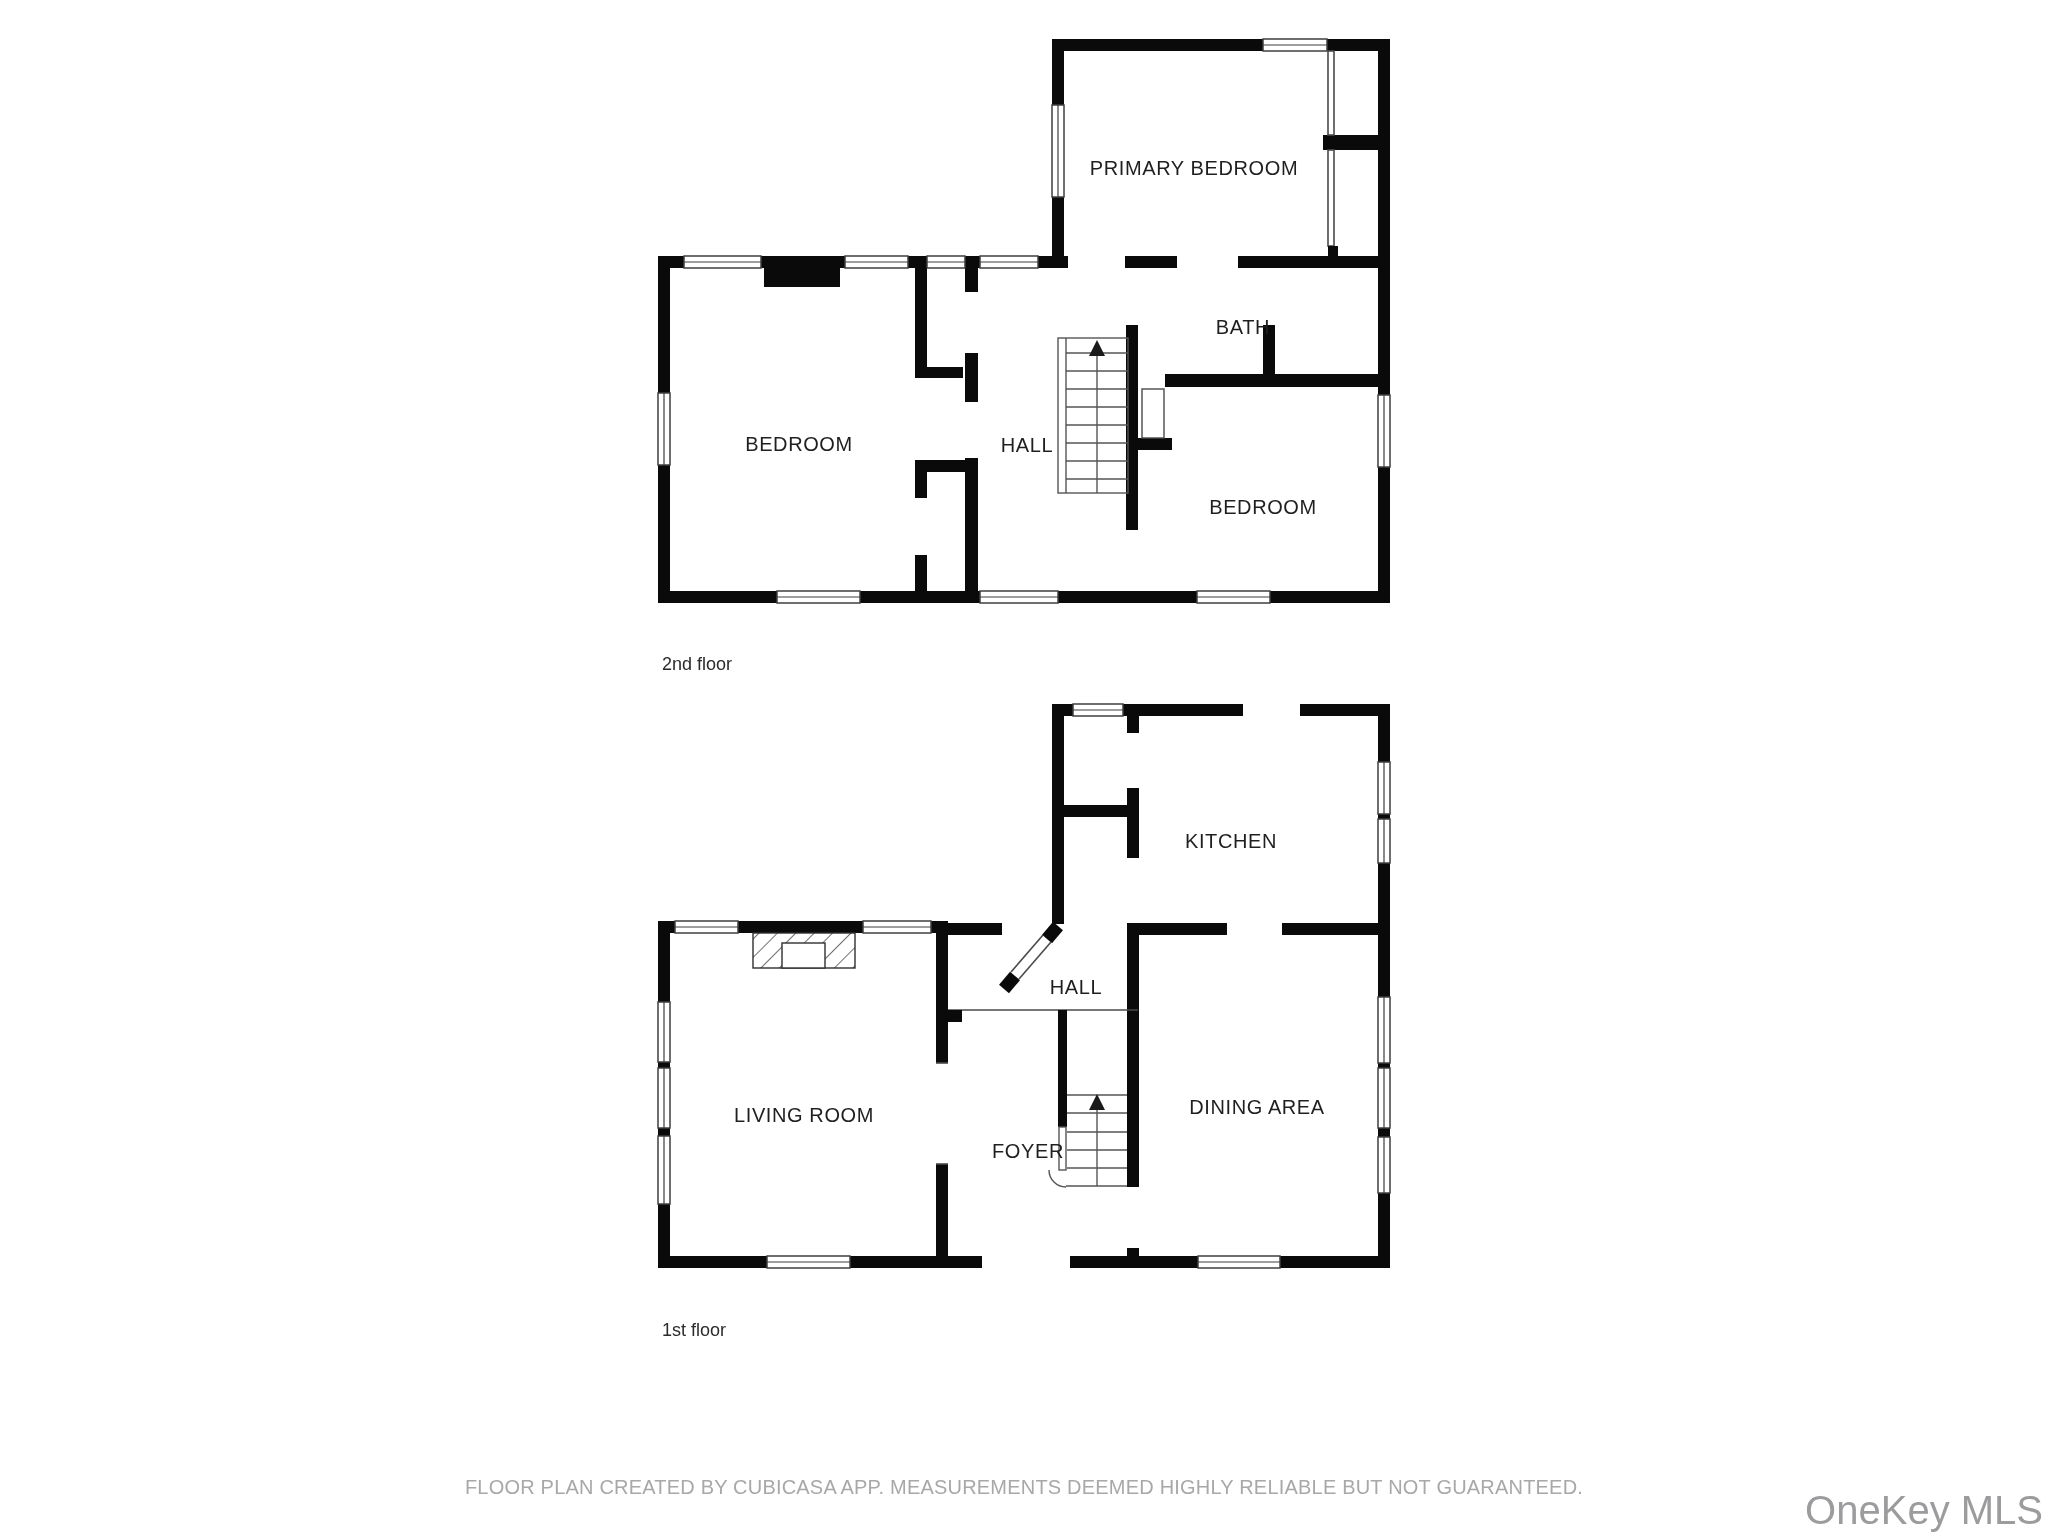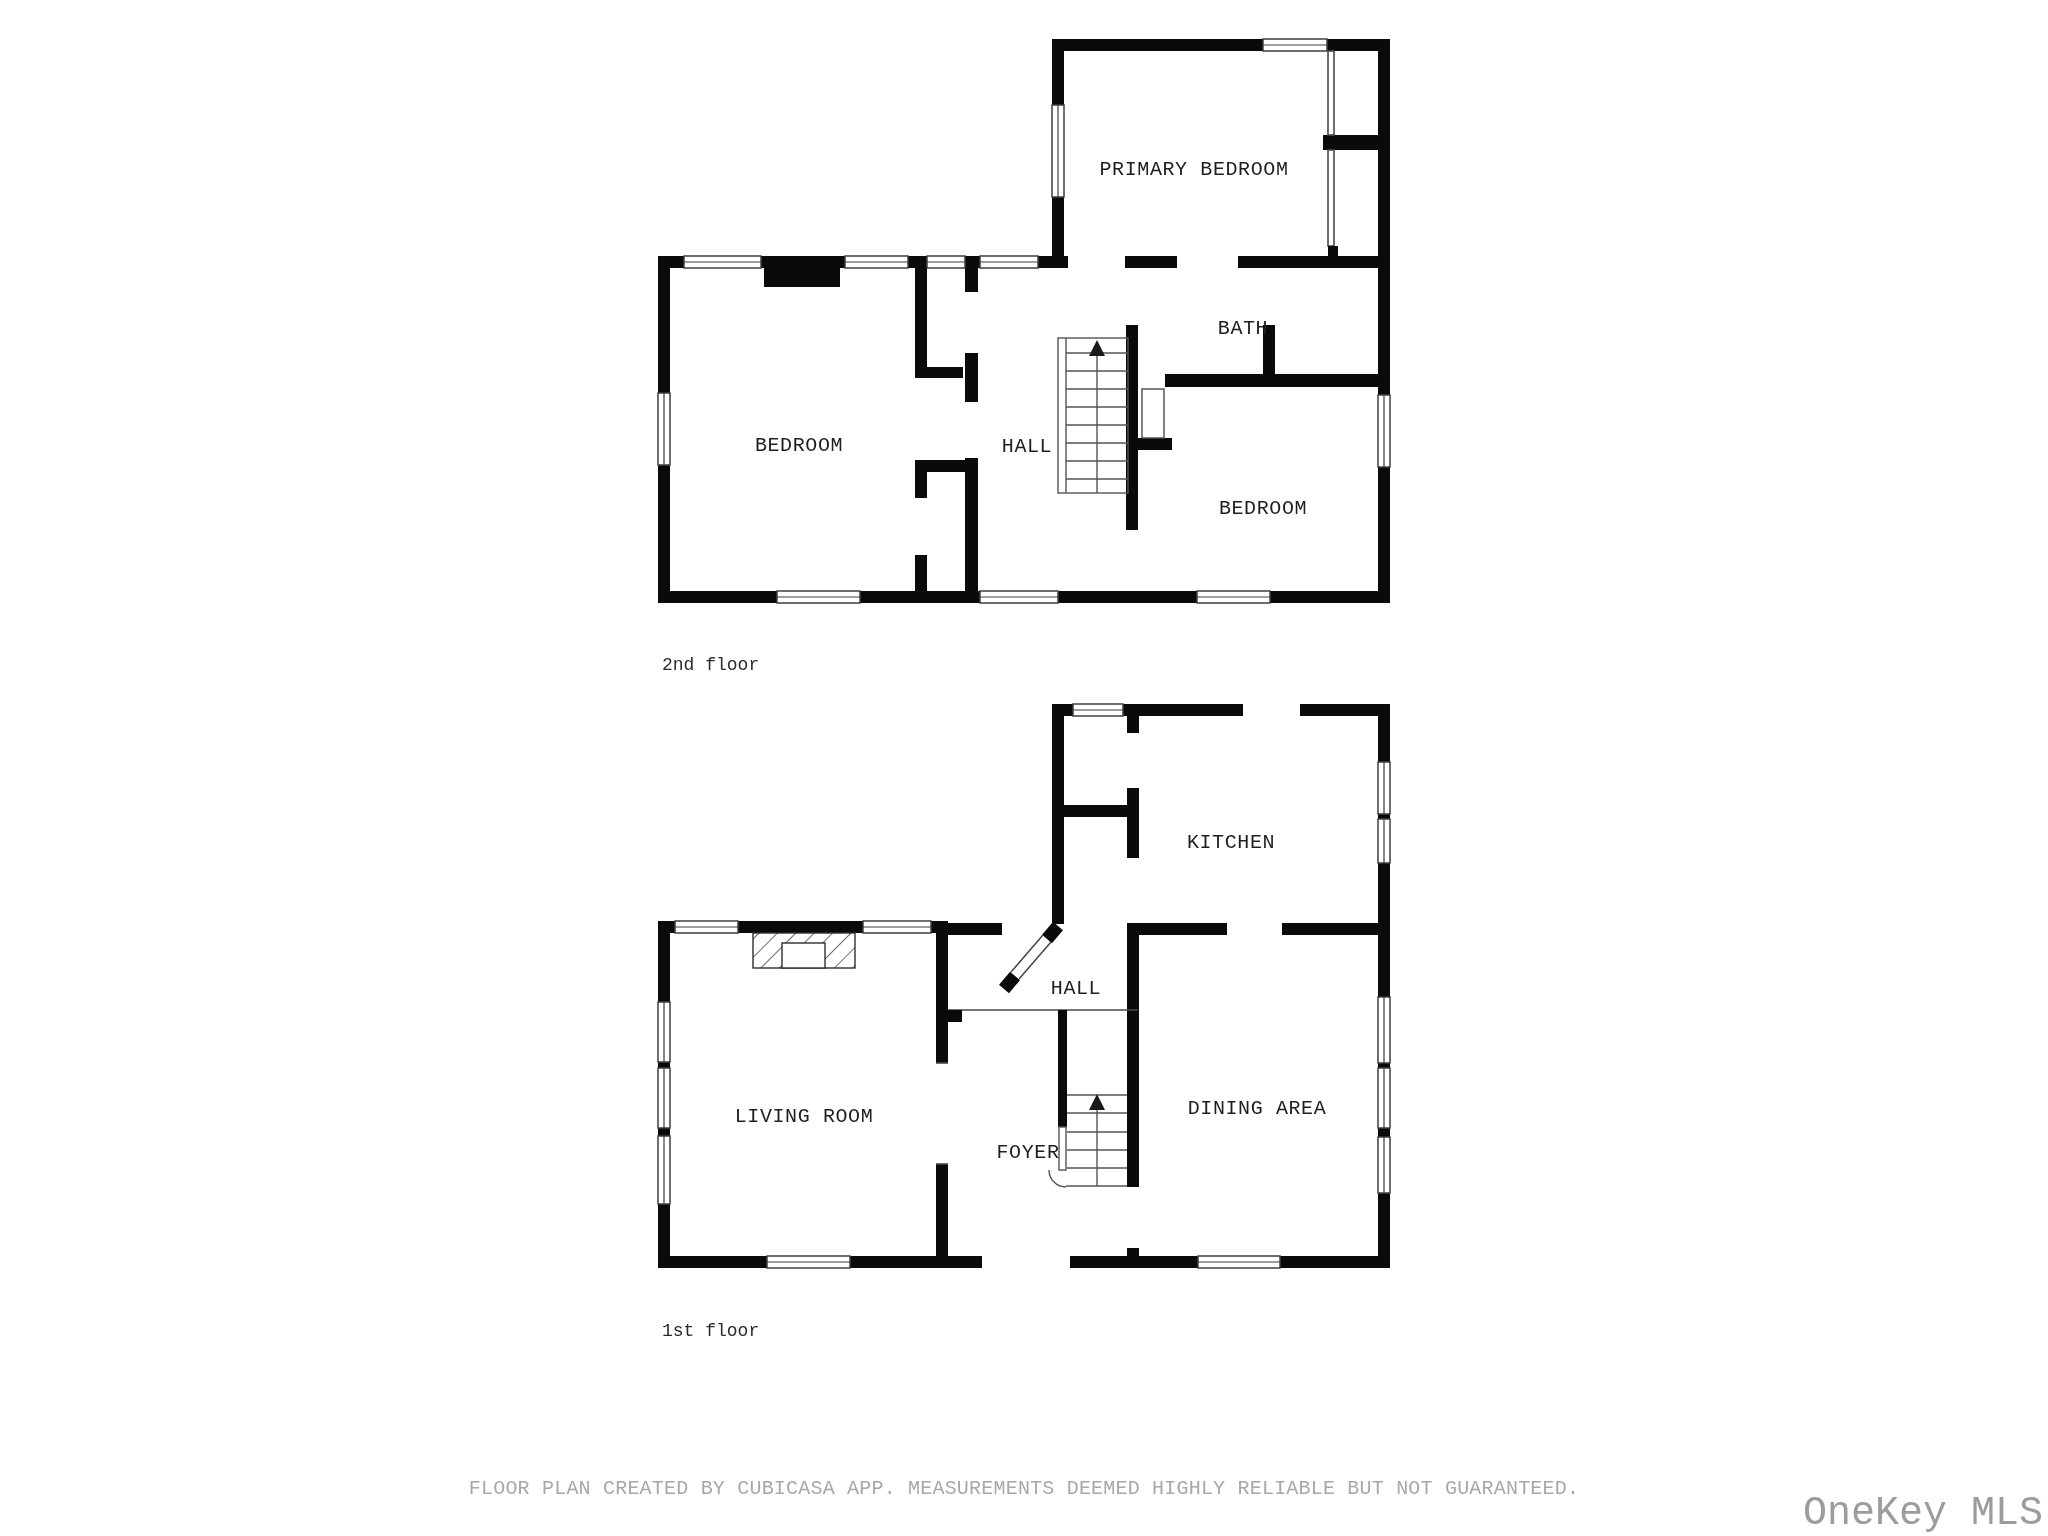--- a/index.html
+++ b/index.html
@@ -1,17 +1,17 @@
 <!DOCTYPE html>
 <html><head>
 <meta charset="utf-8">
 <style>
   html,body{margin:0;padding:0;background:#ffffff;}
   .page{position:relative;width:2048px;height:1536px;background:#ffffff;overflow:hidden;
-        font-family:Liberation Mono, monospace;text-align:right;}
+        font-family:Liberation Sans, sans-serif;text-align:right;}
   svg{display:block}
   .w{fill:#0a0a0a;}
   .win rect.glass{fill:#ffffff;stroke:#3f3f3f;stroke-width:1.5;}
   .win line{stroke:#3f3f3f;stroke-width:1.2;}
   .tl{stroke:#4a4a4a;stroke-width:1.6;fill:none;}
   .tread{stroke:#555555;stroke-width:1.4;fill:none;}
   .room-label{font-size:20px;letter-spacing:0.6px;fill:#1f1f1f;text-anchor:middle;}
   .floor-label{font-size:18px;fill:#2b2b2b;text-anchor:start;}
   .disclaimer{font-size:20px;fill:#a8a8a8;text-anchor:middle;letter-spacing:0.2px;}
   .watermark{font-size:40px;fill:#9c9c9f;text-anchor:end;}

